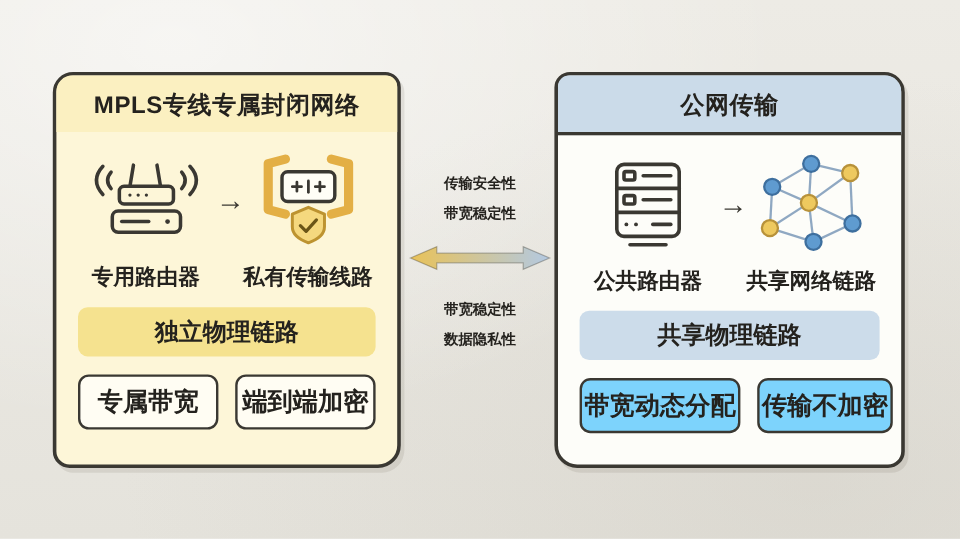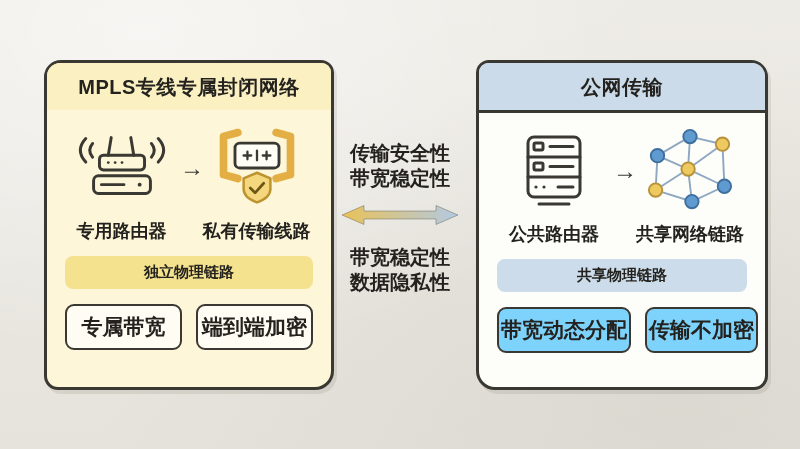--- a/index.html
+++ b/index.html
@@ -11,47 +11,47 @@
       radial-gradient(ellipse at 18% 8%, rgba(255,255,255,.55), rgba(255,255,255,0) 55%),
       radial-gradient(ellipse at 85% 90%, rgba(200,196,186,.35), rgba(255,255,255,0) 60%),
       linear-gradient(#edebe5,#e5e3dc);
   }
   .card{
     position:absolute;top:60px;height:330px;box-sizing:border-box;
     border:3px solid #3a3832;display:flex;flex-direction:column;
     box-shadow:3px 4px 0 rgba(70,62,40,.10);
   }
   .card-left{left:44px;width:290px;background:#fdf6d8;border-radius:17px 13px 19px 14px;}
-  .card-right{left:476px;width:292px;background:#fdfdf9;border-radius:13px 17px 14px 19px;justify-content:flex-end;}
+  .card-right{left:462px;width:292px;background:#fdfdf9;border-radius:13px 17px 14px 19px;justify-content:flex-end;}
   .card-title{
     font-weight:bold;font-size:20px;text-align:center;
     padding:11px 0 9px;letter-spacing:.5px;
   }
   .card-left .card-title{background:#fbf0c1;border-radius:13px 9px 0 0;}
   .card-right .card-title{background:#cbdbe9;border-radius:9px 13px 0 0;border-bottom:3px solid #3a3832;}
   .card-body{padding:4px 18px 16px;display:flex;flex-direction:column;flex:1;}
   .icon-row{display:flex;align-items:flex-start;justify-content:center;gap:2px;margin-top:8px;}
   .icon-col{display:flex;flex-direction:column;align-items:center;width:116px;}
   .icon-box{height:90px;display:flex;align-items:center;justify-content:center;}
   .icon-label{font-weight:bold;font-size:18px;margin-top:7px;white-space:nowrap;}
   .mini-arrow{font-size:24px;font-weight:bold;margin-top:32px;color:#3a3832;width:18px;text-align:center;}
-  .banner{margin-top:13px;padding:7px 0;text-align:center;font-weight:bold;font-size:15px;border-radius:8px;}
+  .banner{margin-top:13px;padding:7px 0;text-align:center;font-weight:bold;font-size:20px;border-radius:8px;}
   .banner-left{background:#f5e28f;}
   .banner-right{background:#ccdcea;}
   .tag-row{display:flex;gap:14px;margin-top:15px;}
   .tag{
     flex:1;border:2.5px solid #3a3832;border-radius:9px;padding:7px 2px;
     text-align:center;font-weight:bold;font-size:21px;background:#fffdf3;white-space:nowrap;
   }
   .card-right .tag{background:#7dd3fc;}
   .middle{
     position:absolute;left:336px;top:141px;width:128px;
     display:flex;flex-direction:column;align-items:center;
   }
-  .mid-text{font-weight:bold;font-size:20px;line-height:25px;text-align:center;white-space:nowrap;}
+  .mid-text{font-weight:bold;font-size:12px;line-height:25px;text-align:center;white-space:nowrap;}
   .mid-arrow{margin:11px 0 13px;}
 </style>
 </head>
 <body>
 
 <div class="card card-left">
   <div class="card-title">MPLS专线专属封闭网络</div>
   <div class="card-body">
     <div class="icon-row">
       <div class="icon-col">

